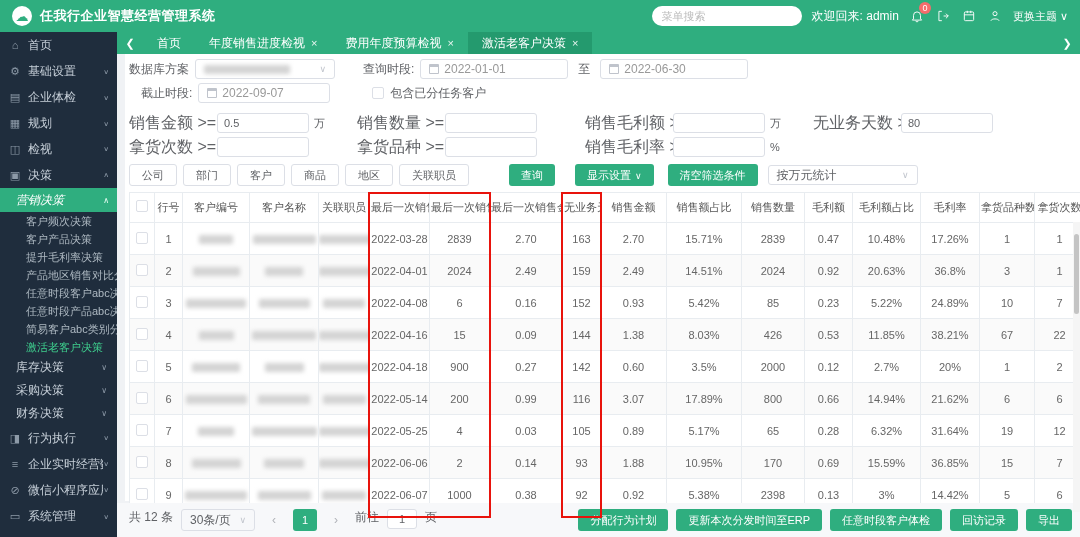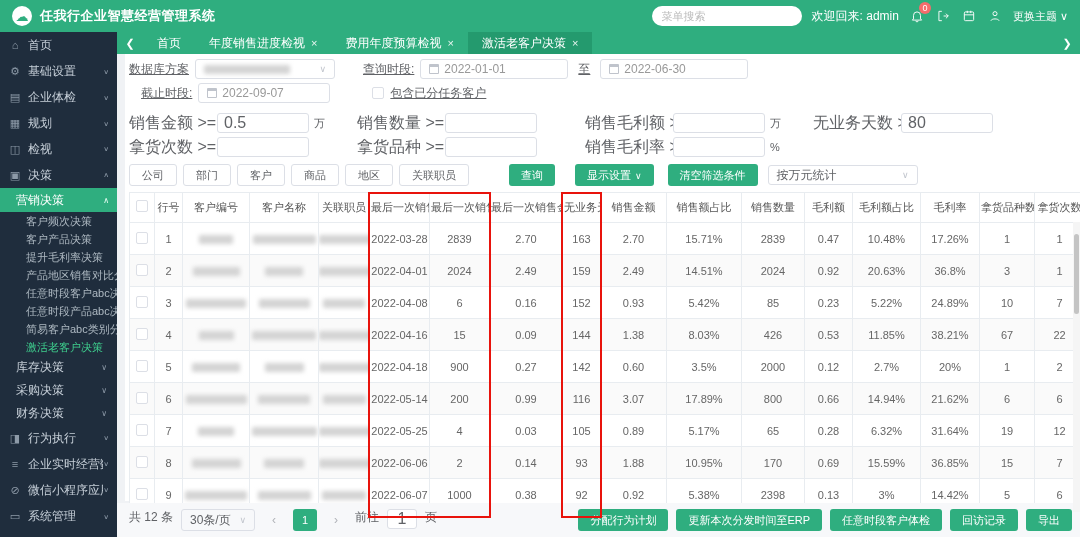--- a/index.html
+++ b/index.html
@@ -18,21 +18,21 @@
   .hicon svg { width:14px; height:14px; fill:none; stroke:#fff; stroke-width:1.6; }
   .badge { position:absolute; top:-6px; right:-6px; min-width:12px; height:12px; background:#f56c6c; border-radius:6px; color:#fff; font-size:9px; line-height:12px; text-align:center; padding:0 2px; }
   .theme-switch { font-size:11px; white-space:nowrap; cursor:pointer; }
 
   
   .sidebar { position:absolute; top:32px; left:0; width:117px; height:505px; background:#1f2d3d; overflow:hidden; z-index:20; }
   .side-item { height:26px; display:flex; align-items:center; padding:0 8px; color:#c7d0d9; cursor:pointer; white-space:nowrap; }
   .side-item .si-icon { width:14px; margin-right:6px; color:#8d9aa8; font-size:11px; text-align:center; flex:none; }
   .side-item .si-label { flex:1; font-size:12px; overflow:hidden; }
   .side-item .si-arrow { font-size:8px; color:#8d9aa8; transform:scaleY(.8); }
-  .group-header { height:24px; display:flex; align-items:center; padding:0 8px 0 16px; background:#2fae7f; color:#fff; cursor:pointer; font-size:12px; }
+  .group-header { height:24px; display:flex; align-items:center; padding:0 8px 0 16px; background:#2fae7f; color:#fff; cursor:pointer; font-size:12px;font-style:italic; }
   .group-header .si-arrow { margin-left:auto; font-size:8px; color:#eafff5; }
   .sub-item { height:18px; line-height:18px; padding-left:26px; color:#aeb9c2; font-size:11px; cursor:pointer; white-space:nowrap; overflow:hidden; }
   .sub-item.active { color:#3ecf8e; }
   .collapsed-group { height:23px; display:flex; align-items:center; padding:0 10px 0 16px; color:#c7d0d9; font-size:12px; cursor:pointer; }
   .collapsed-group .si-arrow { margin-left:auto; font-size:8px; color:#8d9aa8; }
 
   
   .tabbar { position:absolute; top:32px; left:117px; width:963px; height:22px; background:#2fae7f; display:flex; align-items:center; color:#fff; z-index:25; }
   .tab-nav { width:26px; text-align:center; font-size:11px; cursor:pointer; flex:none; }
   .tab-nav.right { margin-left:auto; }
@@ -40,22 +40,22 @@
   .tab { height:100%; display:flex; align-items:center; padding:0 14px; font-size:12px; cursor:pointer; gap:6px; }
   .tab.active { background:#249a6e; }
   .tab-close { font-size:11px; opacity:.9; }
 
   
   .main { position:absolute; top:54px; left:117px; width:963px; height:483px; background:#f0f2f5; }
   .card { position:absolute; top:0; left:8px; width:955px; height:447px; background:#fff; }
 
   .filters { padding:4px 4px 0 4px; }
   .frow { display:flex; align-items:center; height:22px; margin-bottom:2px; }
-  .flabel { color:#606266; margin-right:6px; white-space:nowrap;text-decoration:underline; }
-  .finput { height:20px; border:1px solid #dcdfe6; border-radius:3px; padding:0 6px; font-size:16px; color:#606266; outline:none; }
+  .flabel { color:#606266; margin-right:6px; white-space:nowrap; }
+  .finput { height:20px; border:1px solid #dcdfe6; border-radius:3px; padding:0 6px; font-size:11px; color:#606266; outline:none; }
   .date-input { display:flex; align-items:center; gap:5px; height:20px; border:1px solid #dcdfe6; border-radius:3px; padding:0 8px; color:#999; width:148px; }
   .cal { width:10px; height:10px; border:1px solid #c0c4cc; border-top:3px solid #c0c4cc; border-radius:1px; flex:none; }
   .select-box { display:flex; align-items:center; height:20px; border:1px solid #dcdfe6; border-radius:3px; padding:0 8px; color:#606266; cursor:pointer; }
   .select-box .caret { margin-left:auto; color:#c0c4cc; font-size:9px; }
   .cb { width:12px; height:12px; border:1px solid #dcdfe6; border-radius:2px; background:#fff; display:inline-block; flex:none; cursor:pointer; }
   .blob { display:inline-block; height:9px; background:#d4d4d4; border-radius:1px; filter:blur(2px); vertical-align:middle; }
 
   .num-grid { display:flex; align-items:center; height:22px; margin-bottom:2px; }
   .num-field { display:flex; align-items:center; width:228px; }
   .num-field .nl { width:82px; text-align:center; margin-right:6px; white-space:nowrap; font-size:16px; }

